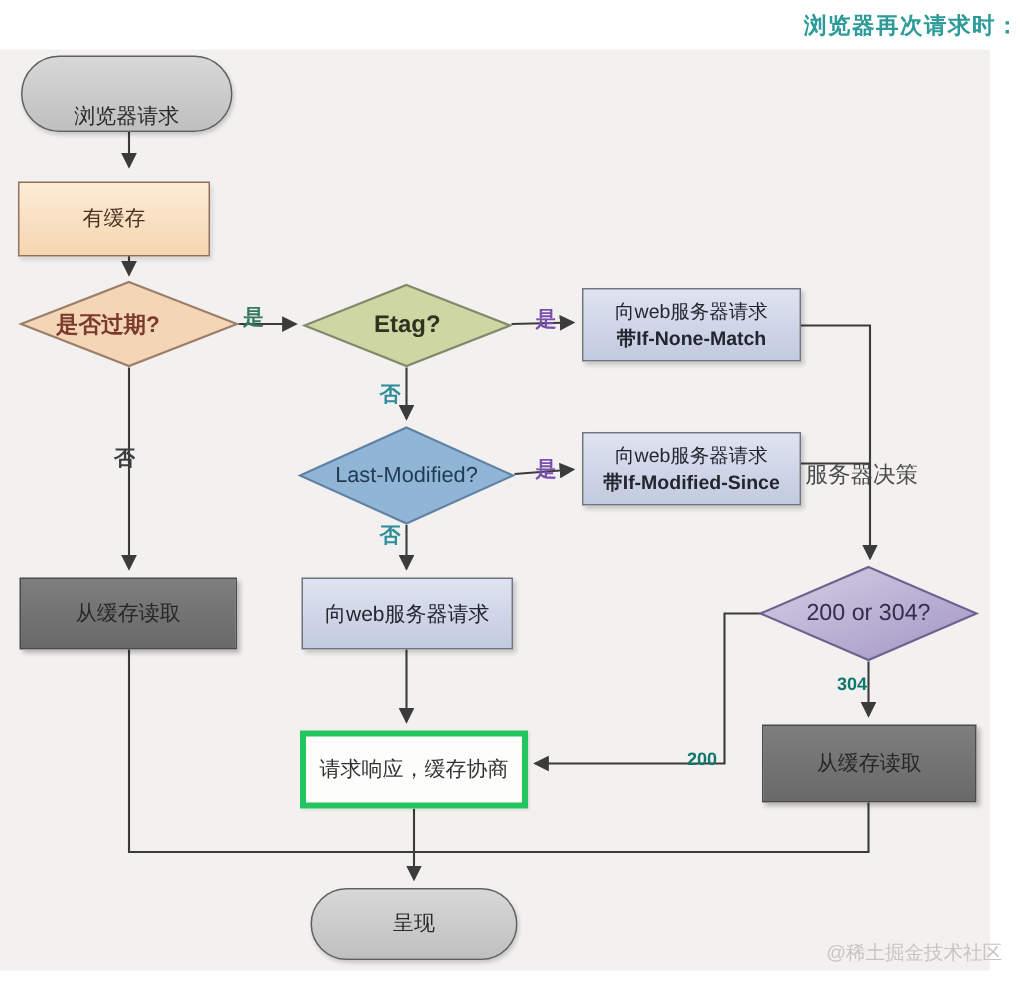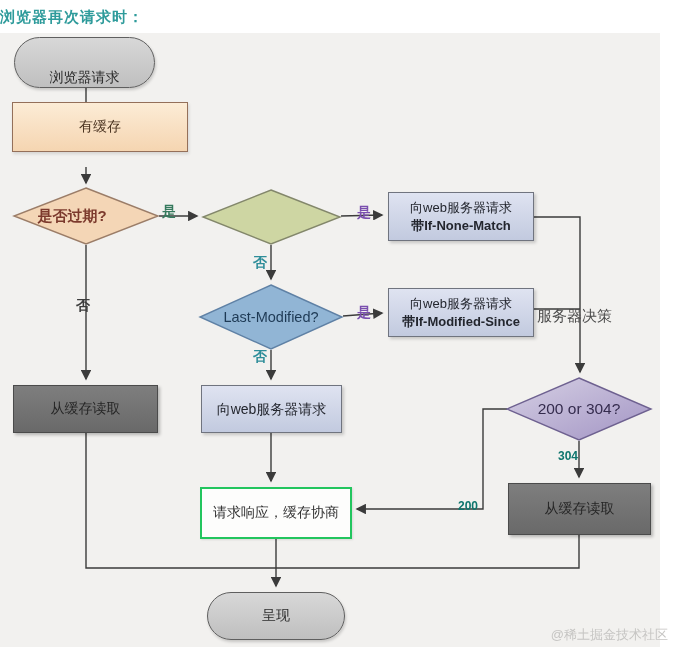--- a/index.html
+++ b/index.html
@@ -8,21 +8,21 @@
     font-family:"Liberation Sans","DejaVu Sans",sans-serif;
     background:#ffffff;position:relative;overflow:hidden;
   }
   #stage{position:absolute;left:0;top:0;width:680px;height:662px;}
   #canvas-bg{
     position:absolute;left:0;top:33px;width:660px;height:614px;
     background:#f2f1ef;
   }
   #connector-layer{position:absolute;left:0;top:0;width:680px;height:662px;pointer-events:none;}
   .page-title{
-    position:absolute;left:0;top:8px;width:680px;text-align:left;
+    position:absolute;left:0;top:8px;width:680px;text-align:right;
     color:#2e9b9b;font-size:15px;font-weight:bold;letter-spacing:1px;
   }
   .node{
     position:absolute;display:flex;align-items:center;justify-content:center;
     box-sizing:border-box;text-align:center;font-size:14px;color:#2b2b2b;
   }
   .stadium{
     background:linear-gradient(#d8d8d8,#bfbfbf);
     border:1.5px solid #5f5f5f;border-radius:26px;
     box-shadow:1px 2px 3px rgba(0,0,0,.18);
@@ -33,21 +33,21 @@
     box-shadow:1px 2px 3px rgba(0,0,0,.12);
   }
   .box-blue{
     background:linear-gradient(#dfe3f1,#c2cadf);
     border:1px solid #70747f;color:#23262e;
     box-shadow:2px 2px 3px rgba(0,0,0,.18);
     flex-direction:column;line-height:1.35;font-size:13px;
   }
   .box-blue .bold-line{font-weight:bold;}
   .box-plain{
-    background:#fdfdfc;border:2px solid #22c55e;color:#333;
+    background:#fdfdfc;border:4px solid #22c55e;color:#333;
     box-shadow:1px 1px 2px rgba(0,0,0,.10);
   }
   .box-dark{
     background:linear-gradient(#7e7e7e,#696969);
     border:1px solid #4b4b4b;color:#262626;
     box-shadow:2px 2px 3px rgba(0,0,0,.25);
   }
   .diamond-label{
     position:absolute;display:flex;align-items:center;justify-content:center;
     text-align:center;pointer-events:none;
@@ -106,21 +106,21 @@
       <polygon points="271,190 340,217 271,244 203,217" fill="#ced6a3" stroke="#83876b"></polygon>
       <polygon points="271,285 342,317 271,349 200,317" fill="#91b5d5" stroke="#5f81a5"></polygon>
       <polygon points="579,378 651,409 579,440 507,409" fill="url(#gradStatus)" stroke="#6e6190"></polygon>
     </g>
   </svg>
 
   <div class="node stadium" style="left:14px;top:37px;width:141px;height:51px;align-items:flex-end;">
     <span>浏览器请求</span>
   </div>
 
-  <div class="node box-peach" style="left:12px;top:102px;width:176px;height:50px;">
+  <div class="node box-peach" style="left:12px;top:121px;width:128px;height:50px;">
     <span>有缓存</span>
   </div>
 
   <div class="node box-blue" style="left:388px;top:192px;width:146px;height:49px;">
     <span>向web服务器请求</span>
     <span class="bold-line">带If-None-Match</span>
   </div>
 
   <div class="node box-blue" style="left:388px;top:288px;width:146px;height:49px;">
     <span>向web服务器请求</span>
@@ -144,20 +144,23 @@
   </div>
 
   <div class="node stadium" style="left:207px;top:592px;width:138px;height:48px;">
     <span>呈现</span>
   </div>
 
   <div class="diamond-label" style="left:0;top:188px;width:144px;height:56px;color:#7c3a2d;font-size:15px;font-weight:600;">
     <span>是否过期?</span>
   </div>
 
+  <div class="diamond-label" style="left:203px;top:190px;width:137px;height:54px;color:#2f3320;font-size:16px;font-weight:bold;">
+    <span>Etag?</span>
+  </div>
 
   <div class="diamond-label" style="left:200px;top:285px;width:142px;height:64px;color:#1e3a55;font-size:14.5px;font-weight:500;">
     <span>Last-Modified?</span>
   </div>
 
   <div class="diamond-label" style="left:507px;top:378px;width:144px;height:62px;color:#352c4e;font-size:15.5px;font-weight:500;">
     <span>200 or 304?</span>
   </div>
 
   <span class="edge-label lbl-green" style="left:162px;top:203px;">是</span>

